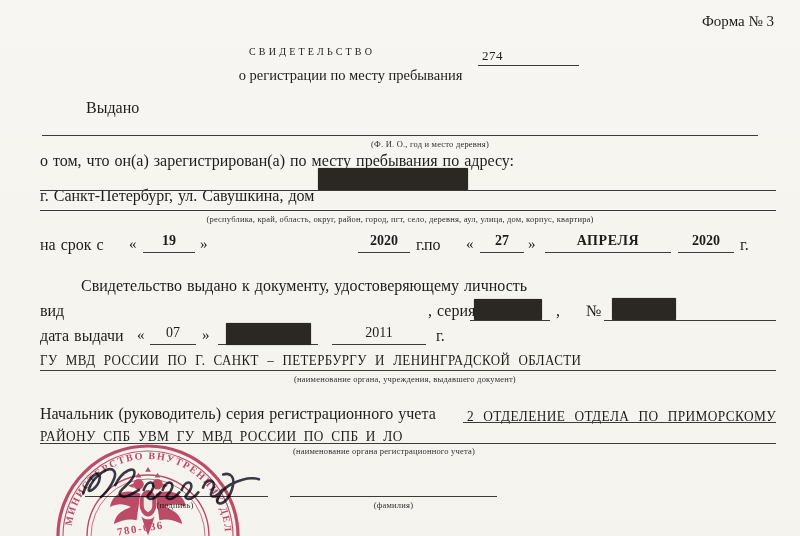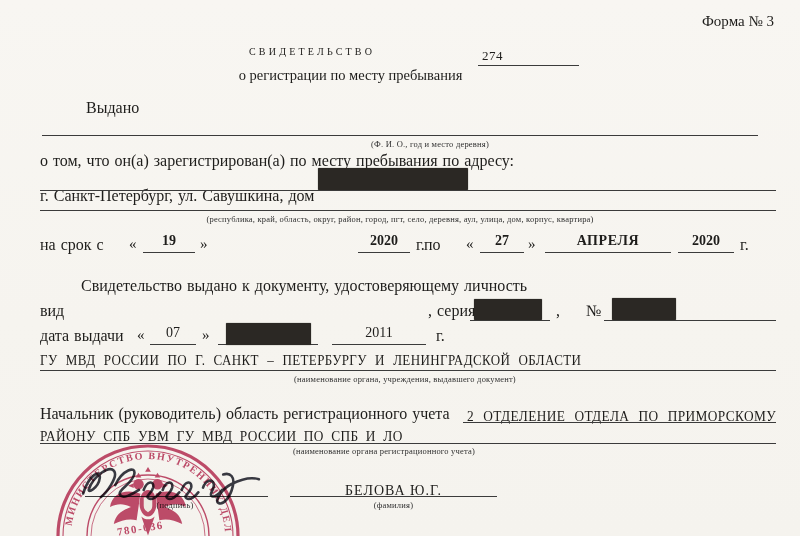--- a/index.html
+++ b/index.html
@@ -83,34 +83,33 @@
   </div>
   <div class="cell plain" style="left:332px;top:325px;width:94px;">2011</div>
   <span class="abs t16" style="left:436px;top:327px;">г.</span>
 
   <div class="abs" style="left:40px;top:351px;">
     <span class="cond" style="word-spacing:5px;">ГУ МВД РОССИИ ПО Г. САНКТ – ПЕТЕРБУРГУ И ЛЕНИНГРАДСКОЙ ОБЛАСТИ</span>
   </div>
   <div class="abs ul" style="left:40px;top:370px;width:736px;"></div>
   <div class="abs cap" style="left:200px;top:374px;width:410px;">(наименование органа, учреждения, выдавшего документ)</div>
 
-  <div class="abs t16" style="left:40px;top:405px;">Начальник (руководитель) область регистрационного учета</div>
+  <div class="abs t16" style="left:40px;top:405px;">Начальник (руководитель) серия регистрационного учета</div>
   <div class="abs" style="left:467px;top:407px;">
     <span class="cond" style="font-size:14.5px;word-spacing:6px;transform:scaleX(.92);">2 ОТДЕЛЕНИЕ ОТДЕЛА ПО ПРИМОРСКОМУ</span>
   </div>
   <div class="abs ul" style="left:463px;top:422px;width:313px;"></div>
   <div class="abs" style="left:40px;top:427px;">
     <span class="cond" style="font-size:14.5px;word-spacing:4px;transform:scaleX(.92);">РАЙОНУ СПБ УВМ ГУ МВД РОССИИ ПО СПБ И ЛО</span>
   </div>
   <div class="abs ul" style="left:40px;top:443px;width:736px;"></div>
   <div class="abs cap" style="left:179px;top:446px;width:410px;">(наименование органа регистрационного учета)</div>
 
   <div class="abs ul" style="left:85px;top:496px;width:183px;"></div>
   <div class="abs cap" style="left:125px;top:500px;width:100px;">(подпись)</div>
-  <div class="abs" style="left:290px;top:483px;width:207px;text-align:center;font-size:14px;letter-spacing:1px;white-space:nowrap;">БЕЛОВА Ю.Г.</div>
   <div class="abs ul" style="left:290px;top:496px;width:207px;"></div>
   <div class="abs cap" style="left:290px;top:500px;width:207px;text-align:center;">(фамилия)</div>
 
   <svg class="stamp abs" style="left:53px;top:441px;" width="190" height="190" viewBox="0 0 190 190">
     <defs>
       <path id="ringPath" d="M 18,95 A 77,77 0 1 1 172,95 A 77,77 0 1 1 18,95"></path>
     </defs>
     <g fill="none" stroke="currentColor">
       <circle cx="95" cy="95" r="90" stroke-width="3.2"></circle>
       <circle cx="95" cy="95" r="85" stroke-width="1.1"></circle>

